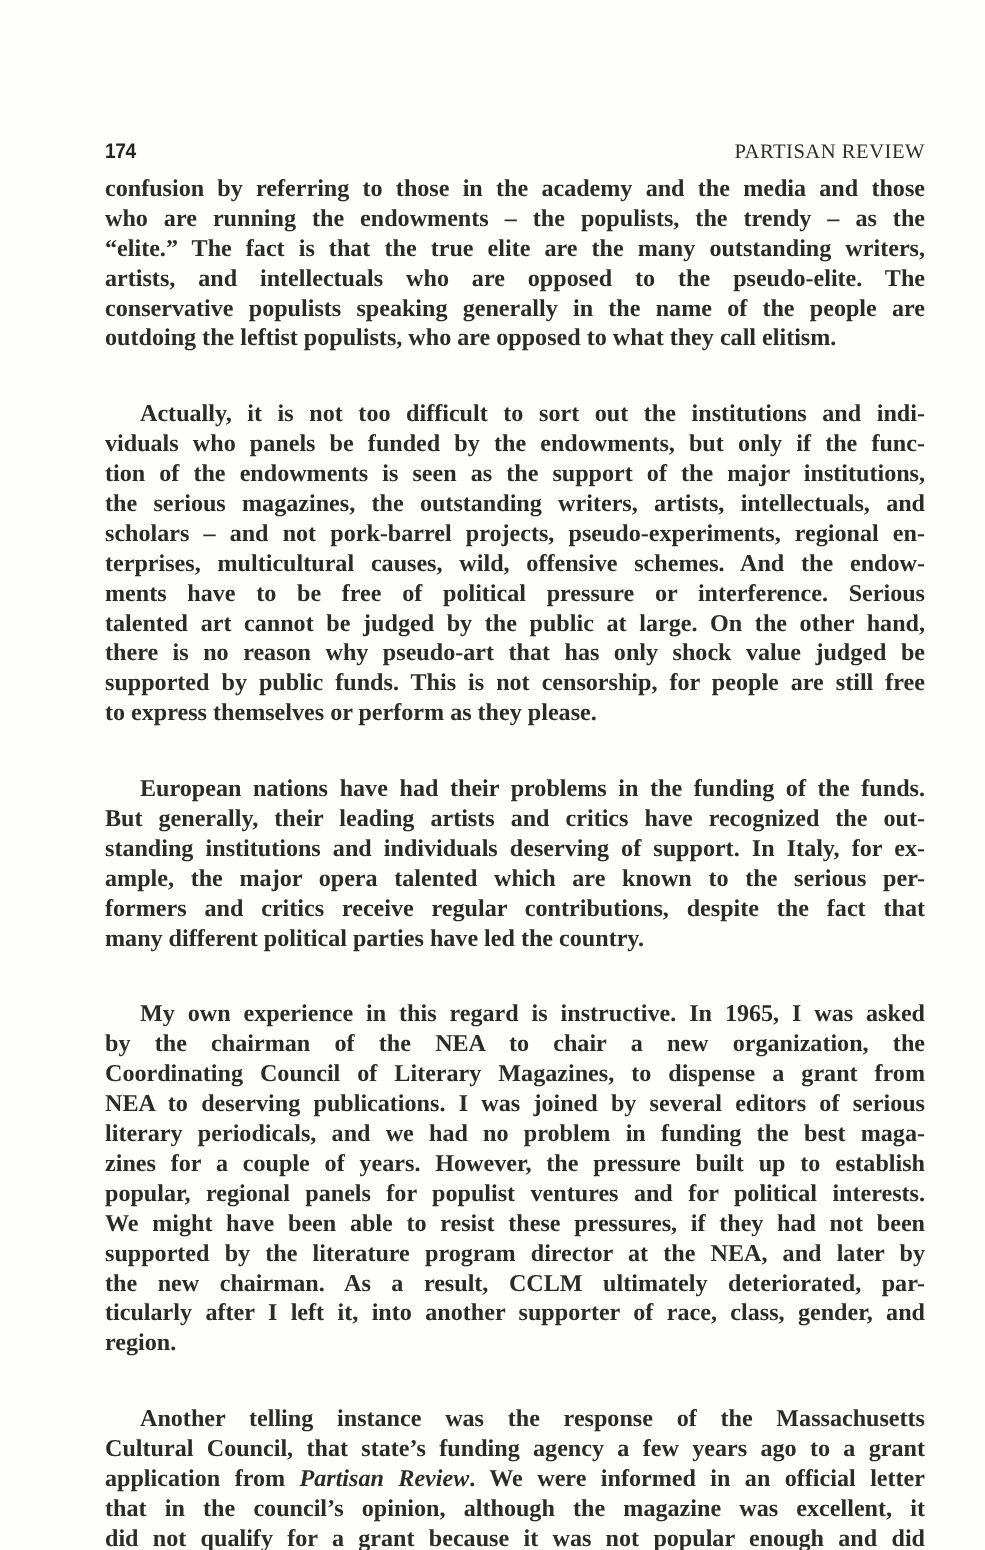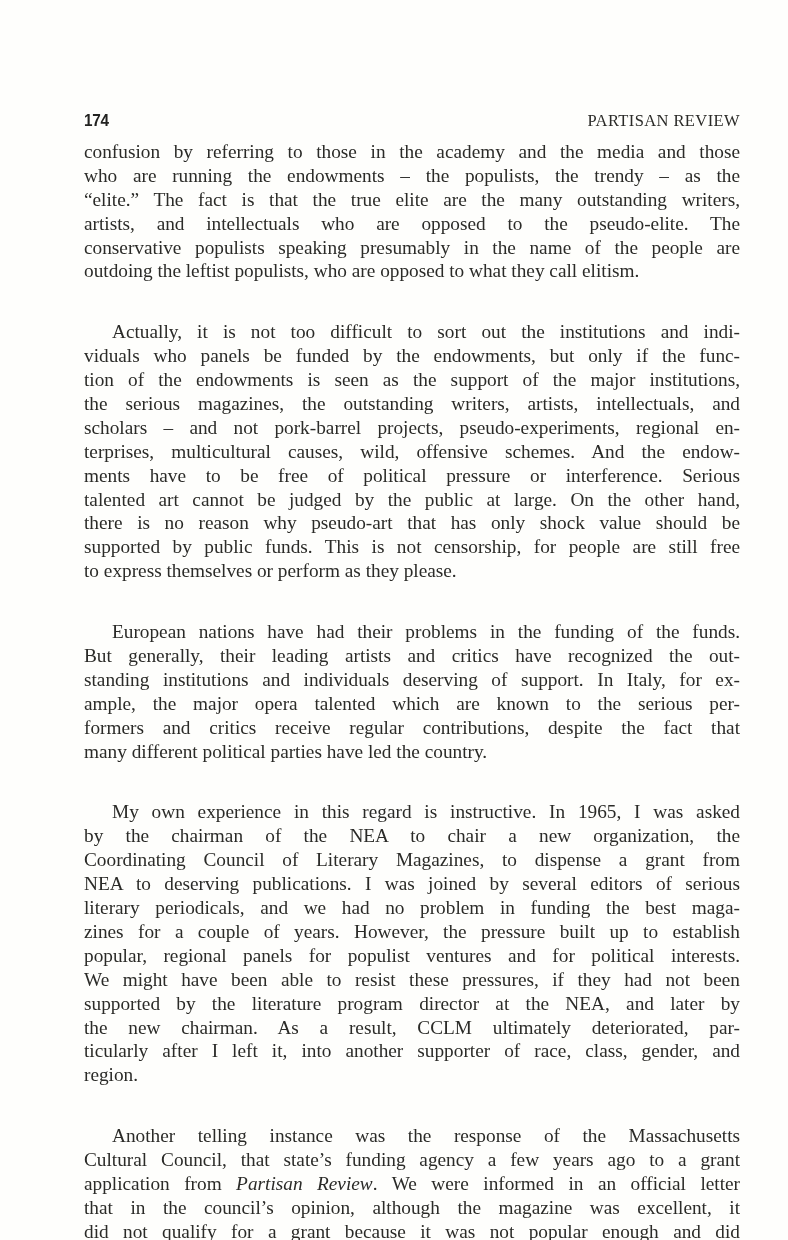--- a/index.html
+++ b/index.html
@@ -70,54 +70,55 @@
   }
   .line.last {
     text-align-last: left;
   }
   .line.indent {
     padding-left: 28px;
     margin-top: 37px;
   }
   .para .line {
     text-indent: 0;
+    font-weight: bold;
   }
   em {
     font-style: italic;
   }
 </style>
 </head>
 <body>
 
 <header class="page-header">
   <span class="page-number">174</span>
   <span class="running-head">PARTISAN REVIEW</span>
 </header>
 
 <main class="text-block">
 
   <p class="para first">
     <span class="line">confusion by referring to those in the academy and the media and those</span>
     <span class="line">who are running the endowments – the populists, the trendy – as the</span>
     <span class="line">“elite.” The fact is that the true elite are the many outstanding writers,</span>
     <span class="line">artists, and intellectuals who are opposed to the pseudo-elite. The</span>
-    <span class="line">conservative populists speaking presumably in the name of the people are</span>
+    <span class="line">conservative populists speaking generally in the name of the people are</span>
     <span class="line last">outdoing the leftist populists, who are opposed to what they call elitism.</span>
   </p>
 
   <p class="para">
     <span class="line indent">Actually, it is not too difficult to sort out the institutions and indi-</span>
     <span class="line">viduals who panels be funded by the endowments, but only if the func-</span>
     <span class="line">tion of the endowments is seen as the support of the major institutions,</span>
     <span class="line">the serious magazines, the outstanding writers, artists, intellectuals, and</span>
     <span class="line">scholars – and not pork-barrel projects, pseudo-experiments, regional en-</span>
     <span class="line">terprises, multicultural causes, wild, offensive schemes. And the endow-</span>
     <span class="line">ments have to be free of political pressure or interference. Serious</span>
     <span class="line">talented art cannot be judged by the public at large. On the other hand,</span>
-    <span class="line">there is no reason why pseudo-art that has only shock value should be</span>
+    <span class="line">there is no reason why pseudo-art that has only shock value judged be</span>
     <span class="line">supported by public funds. This is not censorship, for people are still free</span>
     <span class="line last">to express themselves or perform as they please.</span>
   </p>
 
   <p class="para">
     <span class="line indent">European nations have had their problems in the funding of the funds.</span>
     <span class="line">But generally, their leading artists and critics have recognized the out-</span>
     <span class="line">standing institutions and individuals deserving of support. In Italy, for ex-</span>
     <span class="line">ample, the major opera talented which are known to the serious per-</span>
     <span class="line">formers and critics receive regular contributions, despite the fact that</span>

